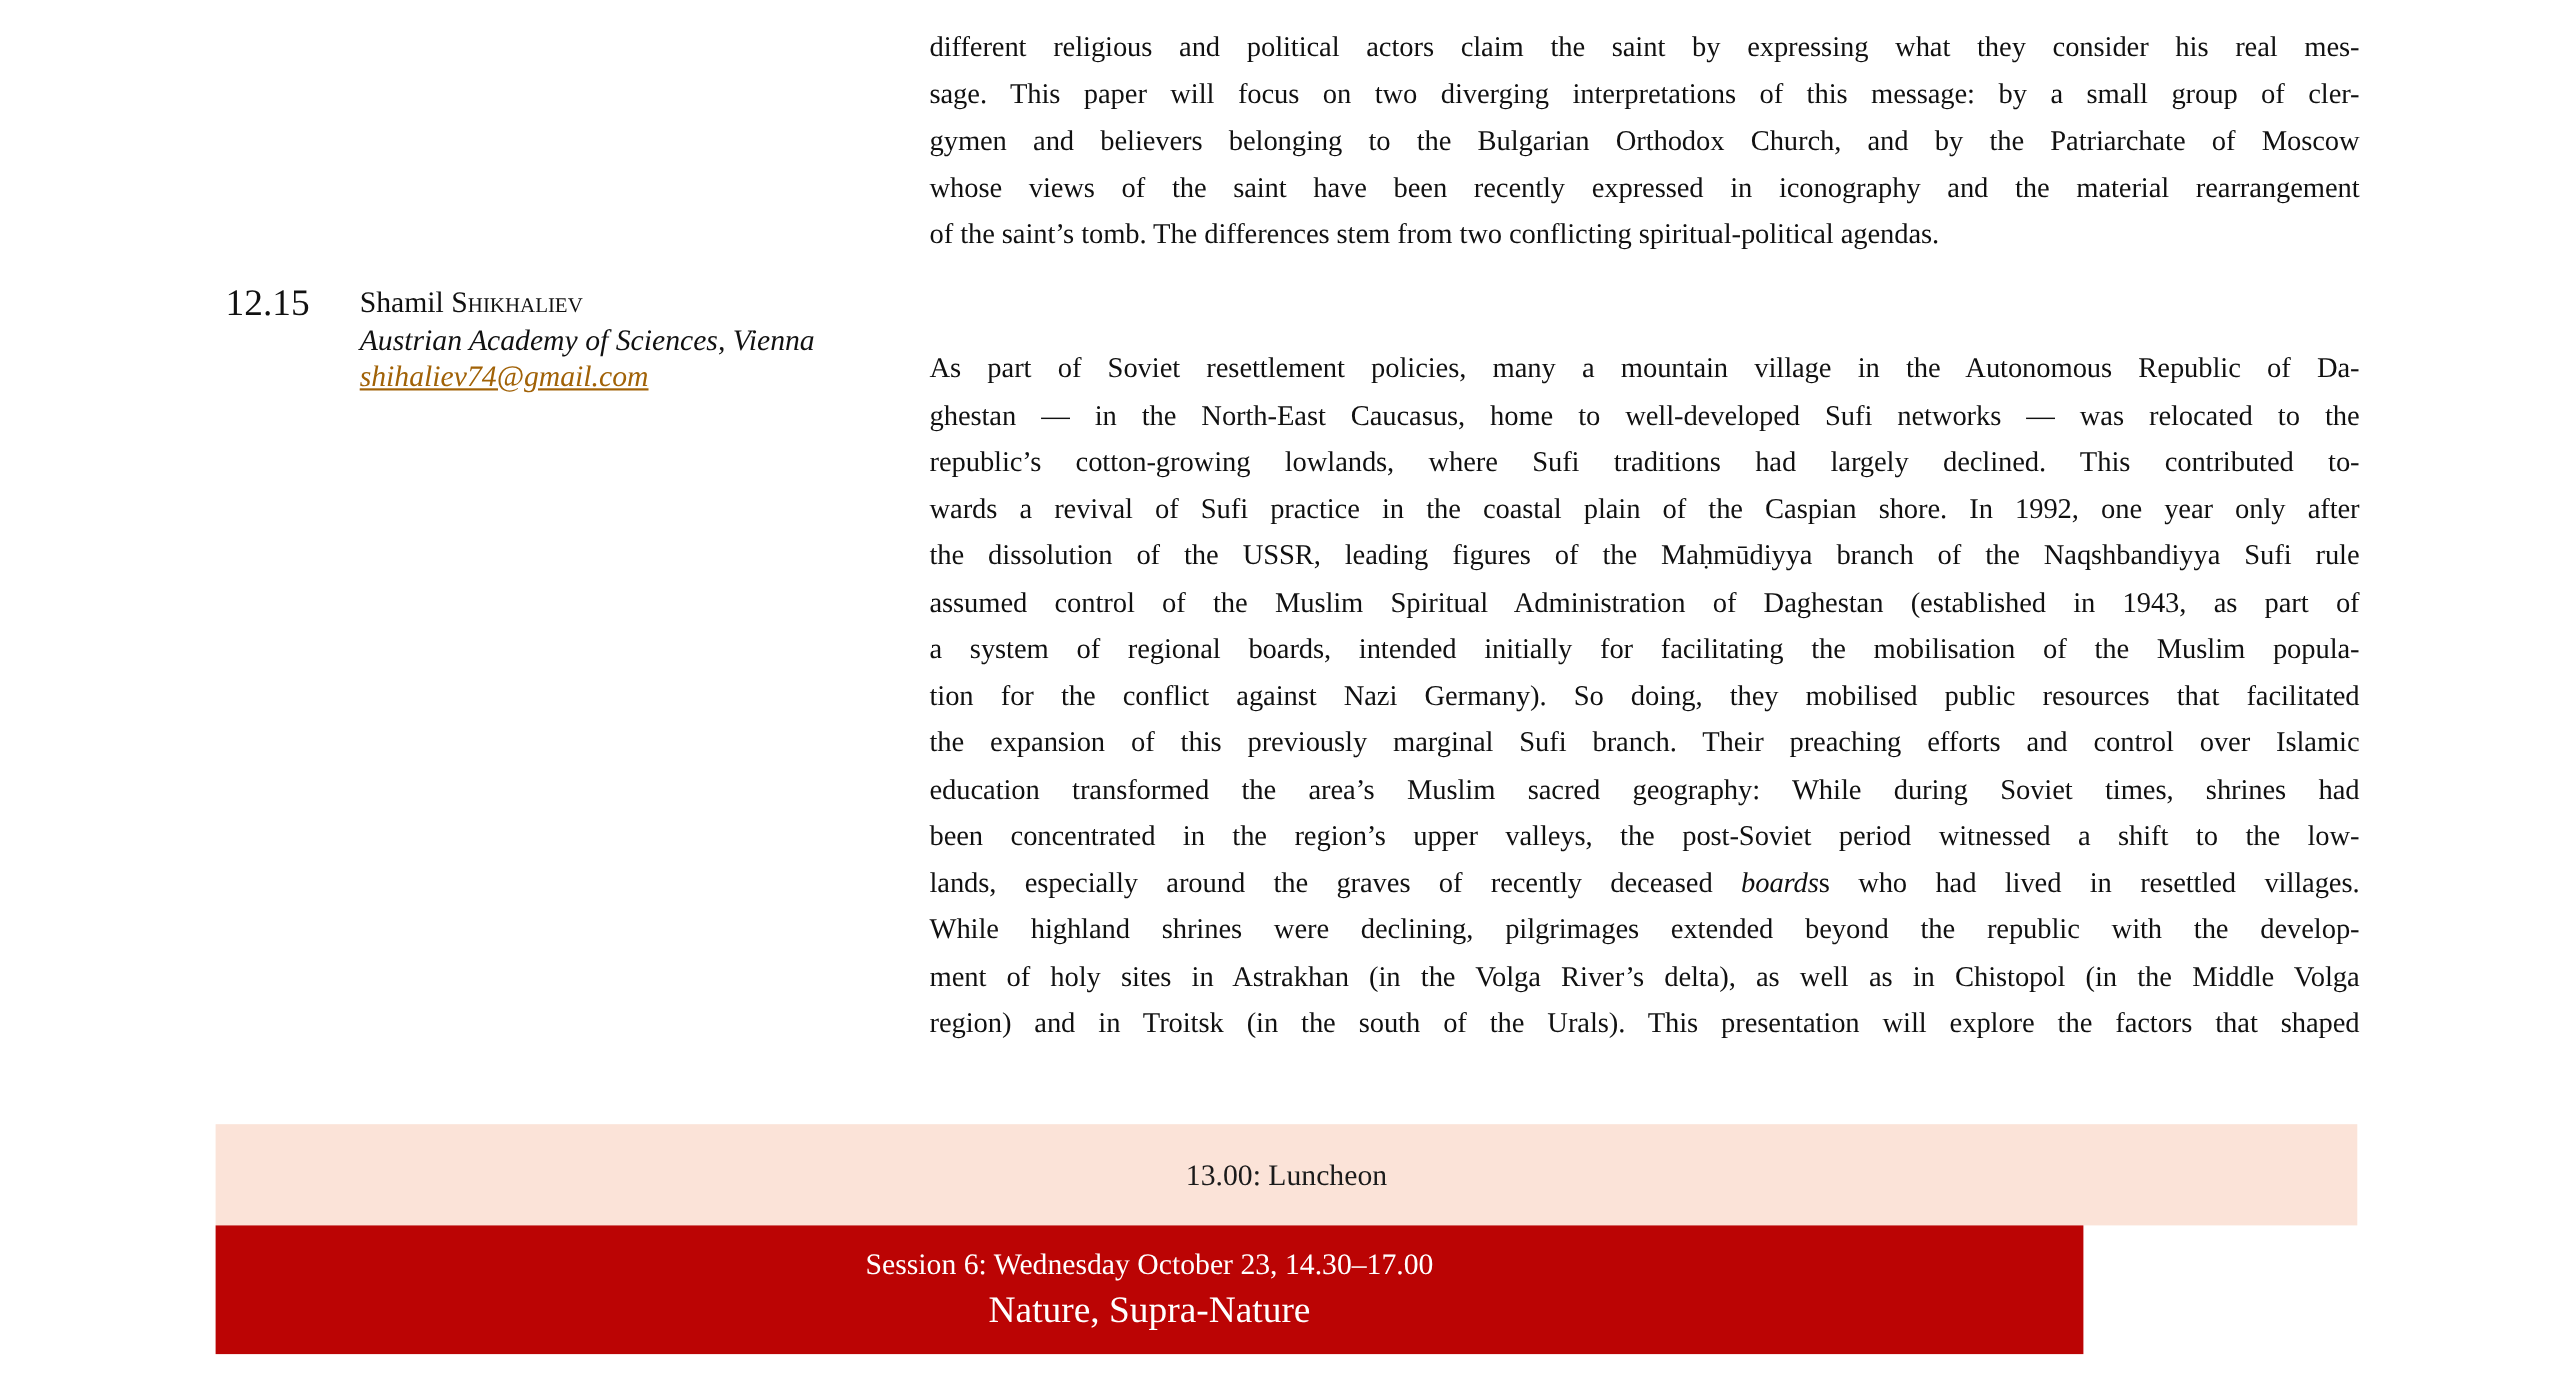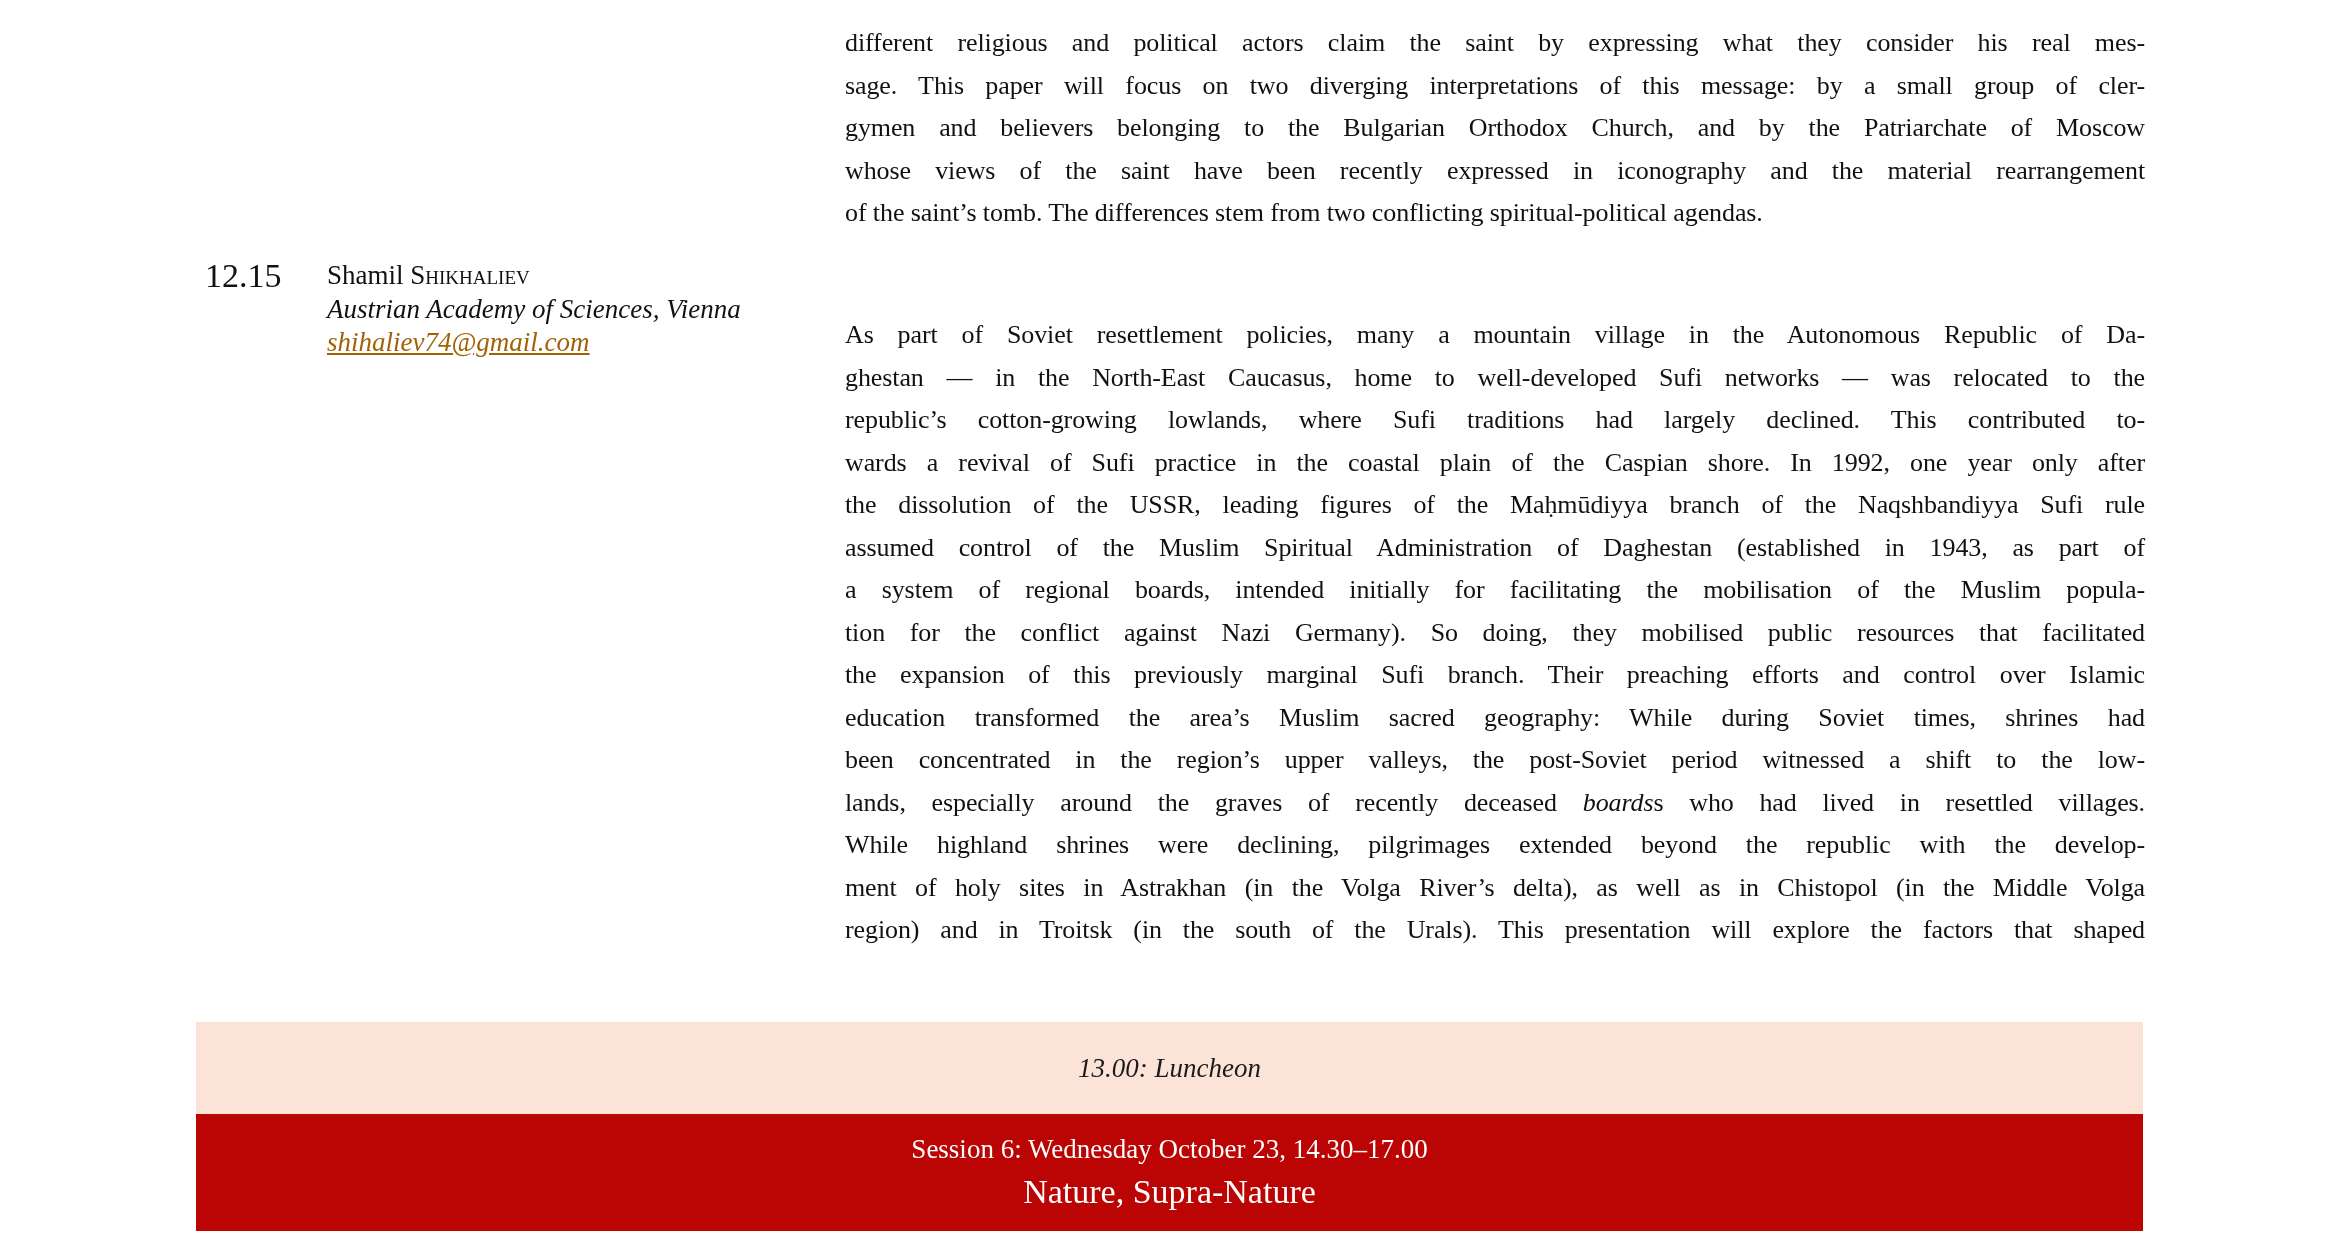--- a/index.html
+++ b/index.html
@@ -77,29 +77,28 @@
     left: 196px;
     top: 1022px;
     width: 1947px;
     height: 92px;
     background: #fbe3d8;
     display: flex;
     align-items: center;
     justify-content: center;
   }
   .luncheon-label {
-    font-style: italic;
     font-size: 27px;
     color: #1b1b1b;
   }
   .session-banner {
     position: absolute;
     left: 196px;
     top: 1114px;
-    width: 1947px;
+    width: 1698px;
     height: 117px;
     background: #bb0404;
     color: #ffffff;
     display: flex;
     flex-direction: column;
     align-items: center;
     justify-content: center;
     gap: 7px;
   }
   .session-schedule { font-size: 27px; line-height: 32px; }

